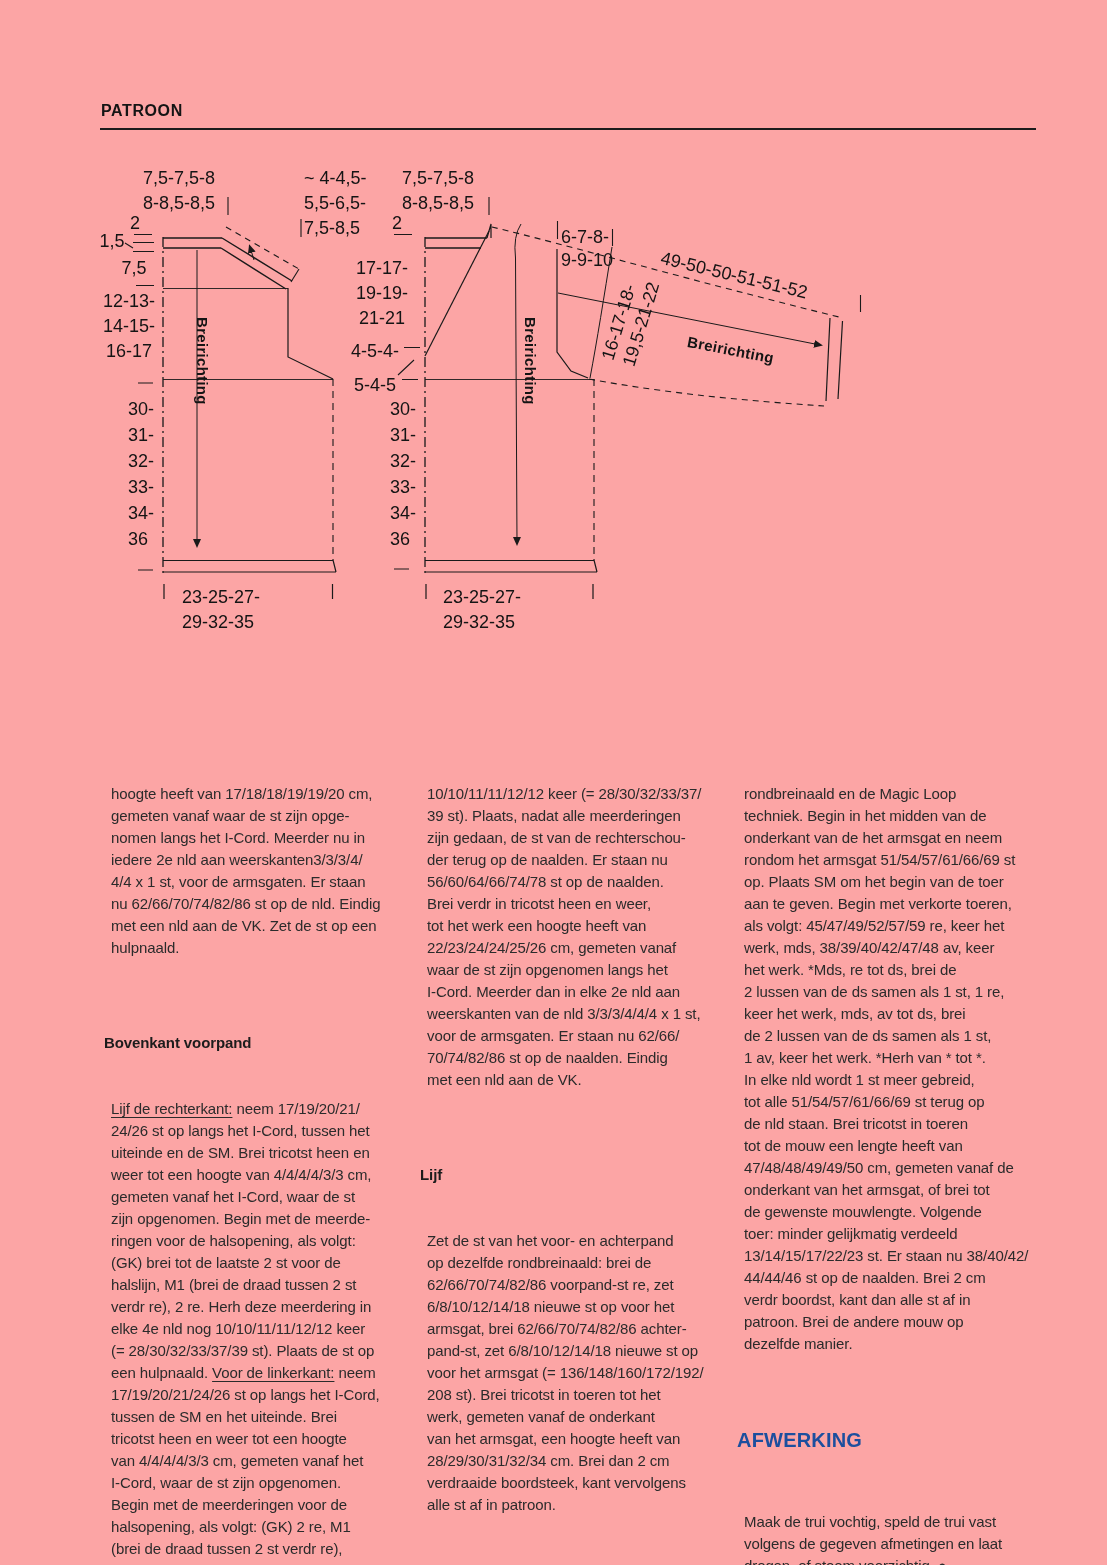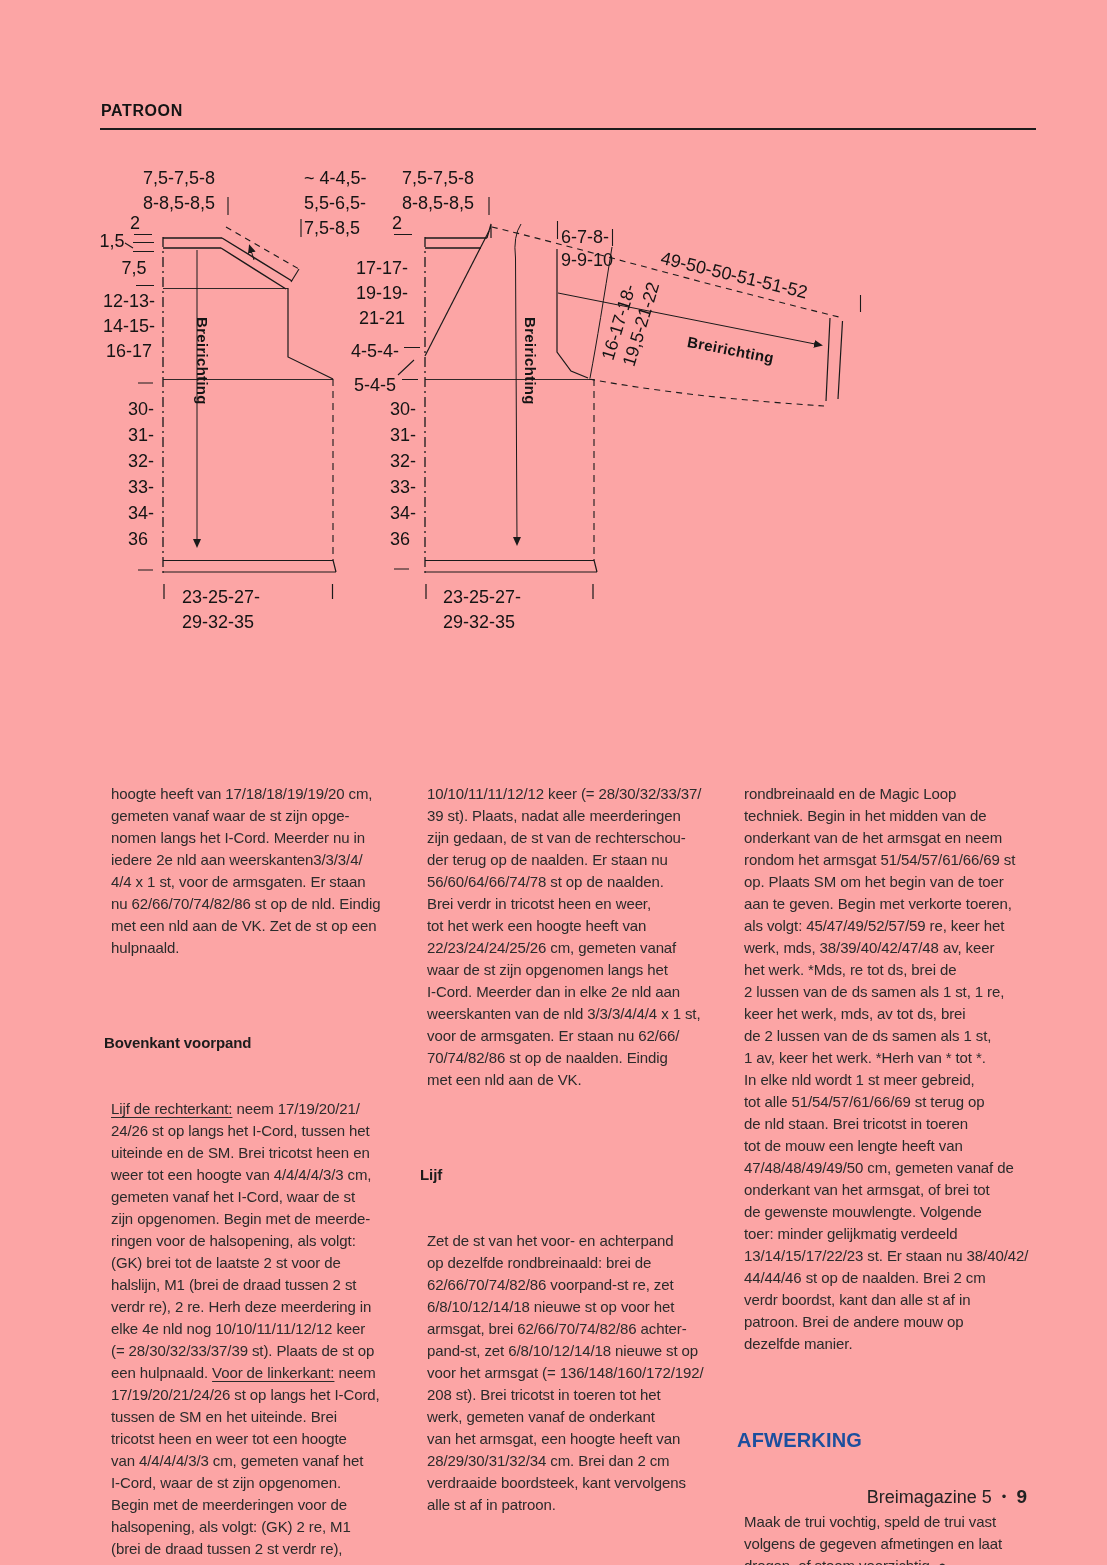--- a/index.html
+++ b/index.html
@@ -224,15 +224,14 @@
 verdr boordst, kant dan alle st af in
 patroon. Brei de andere mouw op
 dezelfde manier.</div>
     <div class="bighead">AFWERKING</div>
     <div class="para">Maak de trui vochtig, speld de trui vast
 volgens de gegeven afmetingen en laat
 drogen, of stoom voorzichtig. ●</div>
     
   </div>
 
-  <div class="footer"><span>Breimagazine 5</span><span class="bullet">•</span><span class="pnum">9</span></div>
 
 </div>
 
 </body></html>

